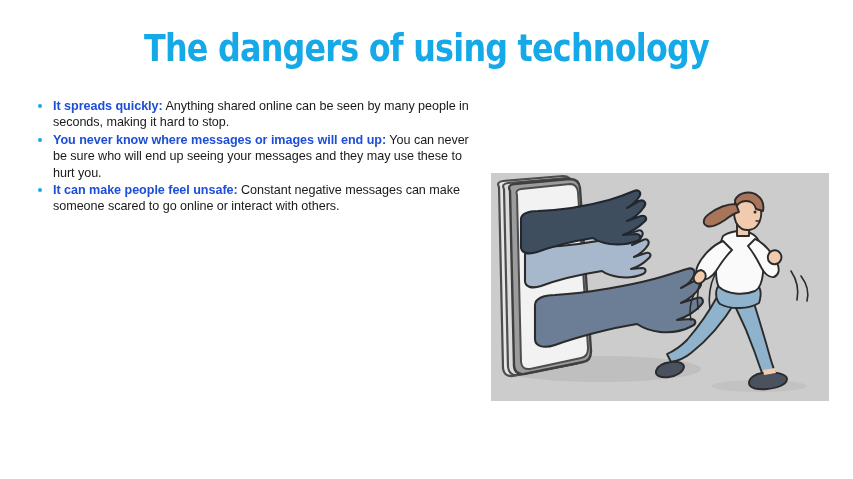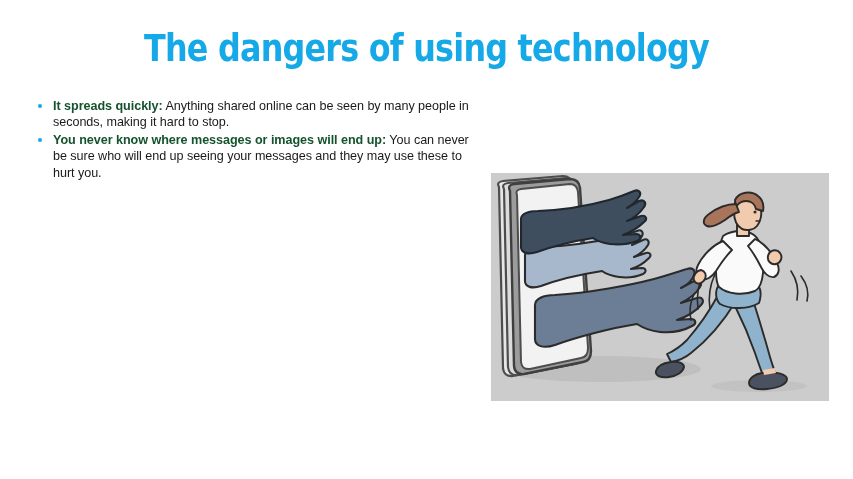--- a/index.html
+++ b/index.html
@@ -59,21 +59,21 @@
     position: absolute;
     left: 8px;
     top: 6px;
     width: 4px;
     height: 4px;
     border-radius: 50%;
     background: #15A9E8;
   }
   .lead-in {
     font-weight: bold;
-    color: #14532d;
+    color: #1d4ed8;
   }
   .rest {
     font-weight: normal;
     color: #1A1A1A;
   }
 
   
   .illustration {
     position: absolute;
     left: 491px;
@@ -104,20 +104,24 @@
     </div>
 
     <div class="bullet-row">
       <span class="bullet-dot"></span>
       <span class="lead-in">You never know where messages or images will end up:</span><span class="rest"> You can never be sure who will end up seeing your messages and they may use these to hurt you.</span>
     </div>
 
 
 
 
+    <div class="bullet-row">
+      <span class="bullet-dot"></span>
+      <span class="lead-in">It can make people feel unsafe:</span><span class="rest"> Constant negative messages can make someone scared to go online or interact with others.</span>
+    </div>
 
   </div>
 
   <div class="illustration">
     <svg viewBox="0 0 338 228" xmlns="http://www.w3.org/2000/svg">
 
       <ellipse cx="110" cy="196" rx="100" ry="13" fill="#BFBFBF"></ellipse>
       <ellipse cx="268" cy="213" rx="48" ry="6" fill="#C2C2C2"></ellipse>
 
       <g>

